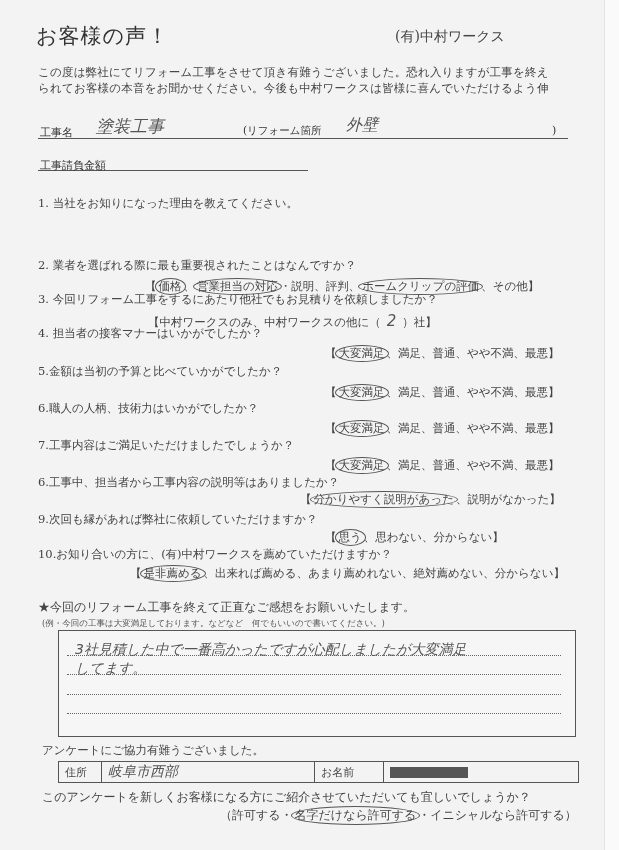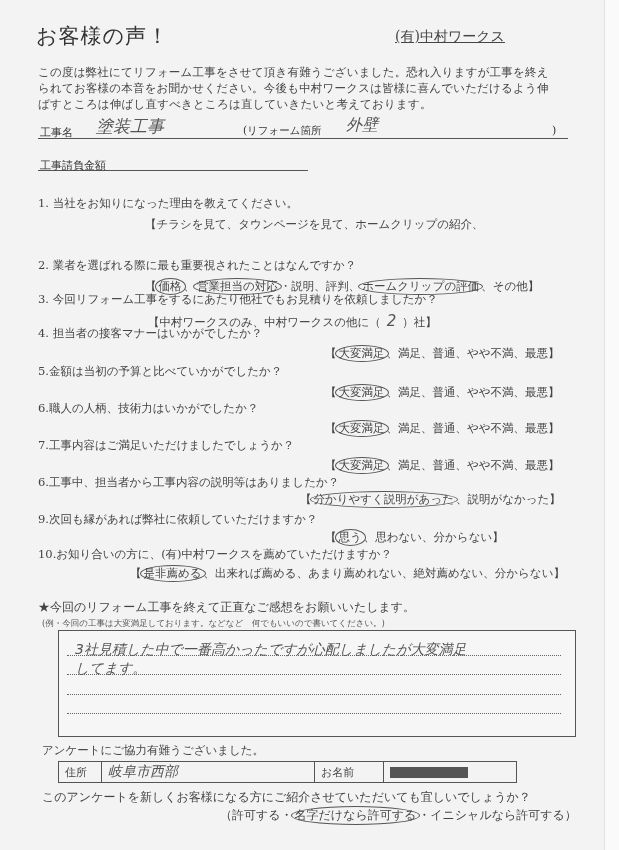--- a/index.html
+++ b/index.html
@@ -7,61 +7,59 @@
     width: 619px; height: 850px; overflow: hidden;
     background: #f1f1f1;
     font-family: "DejaVu Serif", "Liberation Serif", serif;
     color: #3a3a3a;
     position: relative;
   }
   .page { position: absolute; left: 0; top: 0; width: 619px; height: 850px; background: #f3f3f3; }
   .edge { position: absolute; right: 0; top: 0; width: 14px; height: 850px; background: #fafafa; border-left: 1px solid #e2e2e2; }
   .abs { position: absolute; white-space: nowrap; }
   .title { left: 36px; top: 22px; font-size: 21px; color: #333; letter-spacing: 1px; font-family: Liberation Mono, monospace; }
-  .company { left: 395px; top: 28px; font-size: 14px; color: #444; text-decoration: underline; }
+  .company { left: 395px; top: 28px; font-size: 14px; color: #444; }
   .intro { left: 38px; font-size: 11.5px; color: #444; letter-spacing: 0.2px; }
   .lbl { font-size: 11px; color: #333; }
   .uline { border-bottom: 1.3px solid #555; }
   .hand { font-family: "DejaVu Sans", sans-serif; color: #555; font-style: italic; }
   .q { left: 38px; font-size: 11.5px; color: #444; }
   .opts { font-size: 11.5px; color: #444; }
   .circ { display: inline-block; border: 1px solid #555; border-radius: 50%; padding: 0 3px; margin: -2px -2px; }
   .commentbox { position: absolute; left: 58px; top: 630px; width: 516px; height: 105px; border: 1.3px solid #555; background: #f6f6f6; }
   .dotline { position: absolute; left: 8px; right: 14px; border-bottom: 1px dotted #666; }
-  table.info { position: absolute; left: 58px; top: 761px; width: 459px; border-collapse: collapse; font-size: 11px; color: #444; padding-left: 36px; }
+  table.info { position: absolute; left: 58px; top: 761px; width: 521px; border-collapse: collapse; font-size: 11px; color: #444; padding-left: 36px; }
   table.info td { border: 1px solid #555; height: 20px; padding: 0 6px; }
   .redact { display: inline-block; width: 78px; height: 11px; background: #555; vertical-align: middle; }
 </style>
 </head>
 <body>
 
 <div class="page">
   <div class="edge"></div>
 
   <div class="abs title">お客様の声！</div>
   <div class="abs company">(有)中村ワークス</div>
 
   <div class="abs intro" style="top:65px">この度は弊社にてリフォーム工事をさせて頂き有難うございました。恐れ入りますが工事を終え</div>
   <div class="abs intro" style="top:81px">られてお客様の本音をお聞かせください。今後も中村ワークスは皆様に喜んでいただけるよう伸</div>
-  <div class="abs intro" style="top:97px">ばすところは伸ばし直すべきところは直していきたいと考えております。</div>
 
   <div class="abs uline" style="left:38px; top:120px; width:530px; height:18px;text-align:right;">
     <span class="abs lbl" style="left:2px; top:5px">工事名</span>
     <span class="abs hand" style="left:58px; top:-5px; font-size:17px">塗装工事</span>
     <span class="abs lbl" style="left:205px; top:4px; font-size:10.5px">(リフォーム箇所</span>
     <span class="abs hand" style="left:308px; top:-5px; font-size:16px">外壁</span>
     <span class="abs lbl" style="left:514px; top:4px">)</span>
   </div>
 
   <div class="abs uline" style="left:38px; top:152px; width:270px; height:18px;">
     <span class="abs lbl" style="left:2px; top:6px">工事請負金額</span>
   </div>
 
   <div class="abs q" style="top:196px">1. 当社をお知りになった理由を教えてください。</div>
-  <div class="abs opts" style="left:145px; top:217px">【チラシを見て、タウンページを見て、ホームクリップの紹介、</div>
 
   <div class="abs q" style="top:258px">2. 業者を選ばれる際に最も重要視されたことはなんですか？</div>
   <div class="abs opts" style="left:145px; top:279px">
     <span>【</span><span class="circ">価格</span><span>、</span><span class="circ">営業担当の対応</span><span>・説明、評判、</span><span class="circ">ホームクリップの評価</span><span>、その他】</span>
   </div>
 
   <div class="abs q" style="top:292px">3. 今回リフォーム工事をするにあたり他社でもお見積りを依頼しましたか？</div>
   <div class="abs opts" style="left:148px; top:312px">
     <span>【中村ワークスのみ、中村ワークスの他に（</span><span class="hand" style="font-size:15px; padding:0 6px">2</span><span>）社】</span>
   </div>

